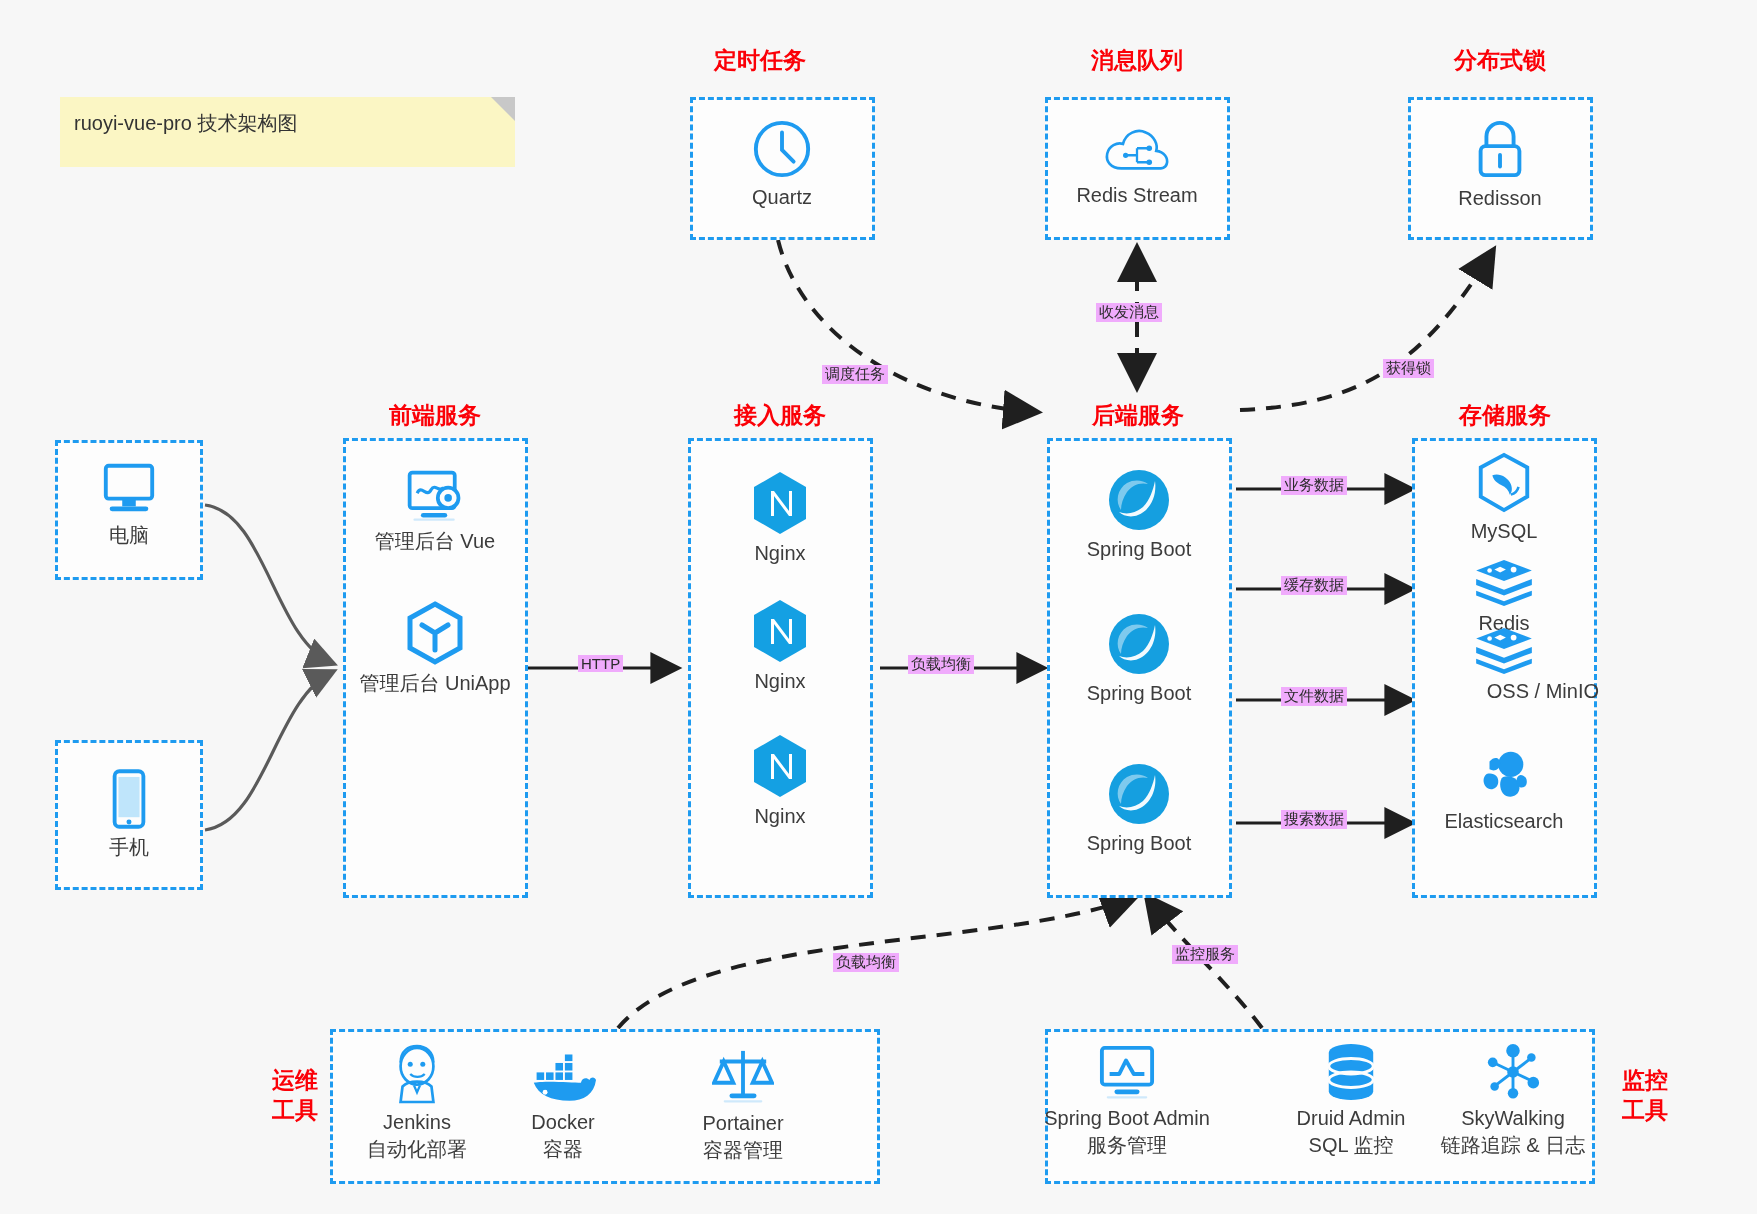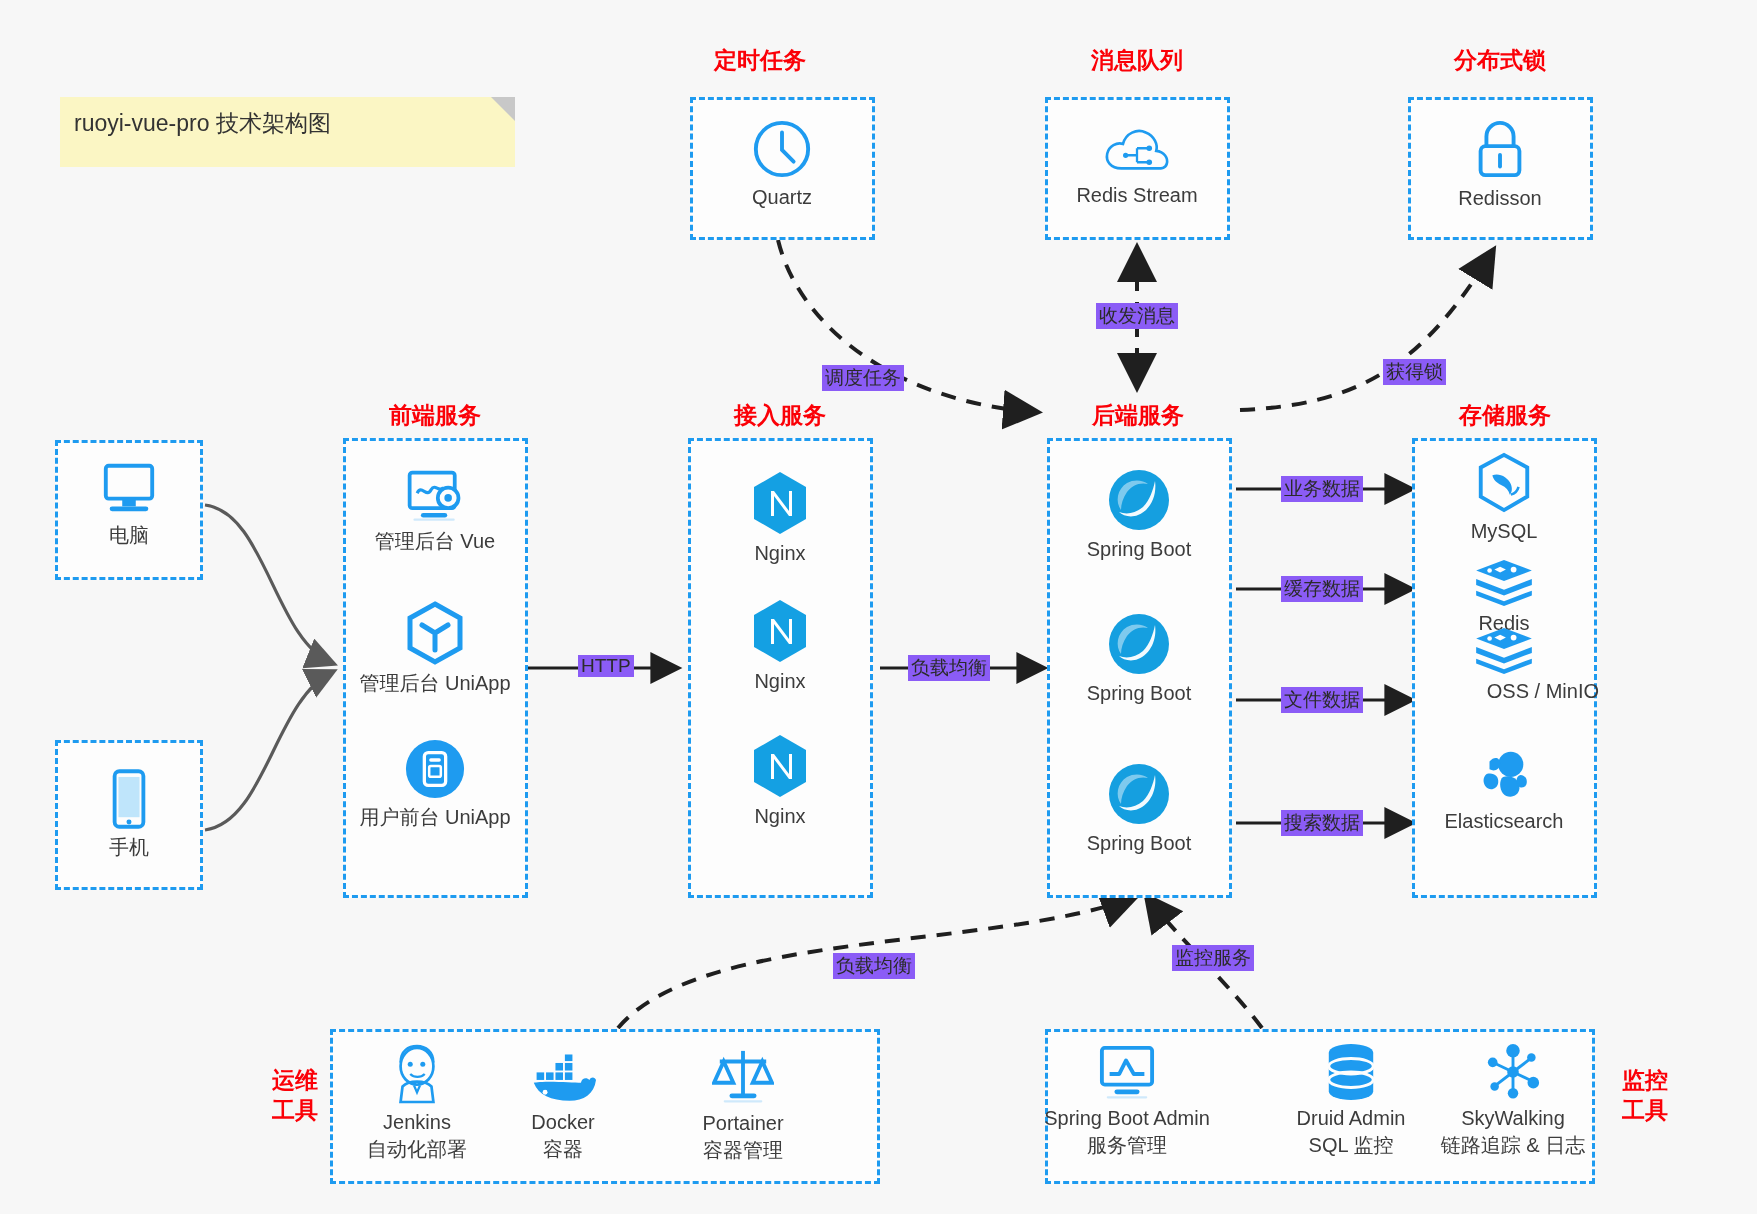--- a/index.html
+++ b/index.html
@@ -10,21 +10,21 @@
     overflow: hidden;
   }
   #stage { position: relative; width: 1757px; height: 1214px; }
 
   
   .note {
     position: absolute; left: 60px; top: 97px;
     width: 455px; height: 70px;
     background: #fbf6c4;
     padding: 12px 14px 16px 14px;
-    font-size: 23px; line-height: 29px; color: #333;
+    font-size: 20px; line-height: 29px; color: #333;
   }
   .note .fold {
     position: absolute; right: 0; top: 0;
     width: 0; height: 0;
     border-top: 24px solid #c8c8c8;
     border-left: 24px solid transparent;
   }
 
   
   .gtitle {
@@ -52,23 +52,23 @@
     font-size: 20px;
     line-height: 27px;
     width: 190px;
   }
   .node .cap { margin-top: 4px; white-space: pre-line; }
   .ic { display:block; margin: 0 auto; }
 
   
   .elabel {
     position: absolute;
-    background: #8b5cf6;
+    background: #f0abfc;
     color: #2b2b2b;
-    font-size: 19px;
+    font-size: 15px;
     padding: 0 3px;
     white-space: nowrap;
   }
   svg.lines { position: absolute; left:0; top:0; width:1757px; height:1214px; pointer-events:none; }
 </style>
 </head>
 <body>
 
 <div id="stage">
 
@@ -193,29 +193,20 @@
   </div>
 
   <div class="node" style="left:340px; top:600px;">
     <svg class="ic" width="62" height="66" viewBox="0 0 62 66">
       <path d="M31 4 L56 18 L56 48 L31 62 L6 48 L6 18 Z" fill="none" stroke="#1e9bf0" stroke-width="5"></path>
       <path d="M31 33 L31 50 M31 33 L18 25 M31 33 L44 25" fill="none" stroke="#1e9bf0" stroke-width="5" stroke-linecap="round"></path>
     </svg>
     <div class="cap">管理后台 UniApp</div>
   </div>
 
-  <div class="node" style="left:340px; top:738px;">
-    <svg class="ic" width="62" height="62" viewBox="0 0 64 64">
-      <circle cx="32" cy="32" r="30" fill="#1e9bf0"></circle>
-      <rect x="21" y="15" width="22" height="34" rx="4" fill="none" stroke="#fff" stroke-width="3.4"></rect>
-      <rect x="26" y="21" width="12" height="3.4" rx="1.7" fill="#fff"></rect>
-      <rect x="26" y="29" width="12" height="11" rx="1.6" fill="none" stroke="#fff" stroke-width="2.6"></rect>
-    </svg>
-    <div class="cap">用户前台 UniApp</div>
-  </div>
 
   <div class="dbox" style="left:688px; top:438px; width:185px; height:460px;"></div>
 
   <div class="node" style="left:685px; top:470px;">
     <svg class="ic" width="60" height="66" viewBox="0 0 60 66">
       <path d="M30 2 L56 17 L56 49 L30 64 L4 49 L4 17 Z" fill="#14a0e3"></path>
       <path d="M21 46 L21 21 L24 21 L39 41 L39 21 L42 21 L42 46 L39 46 L24 26 L24 46 Z" fill="#fff"></path>
     </svg>
     <div class="cap">Nginx</div>
   </div>

